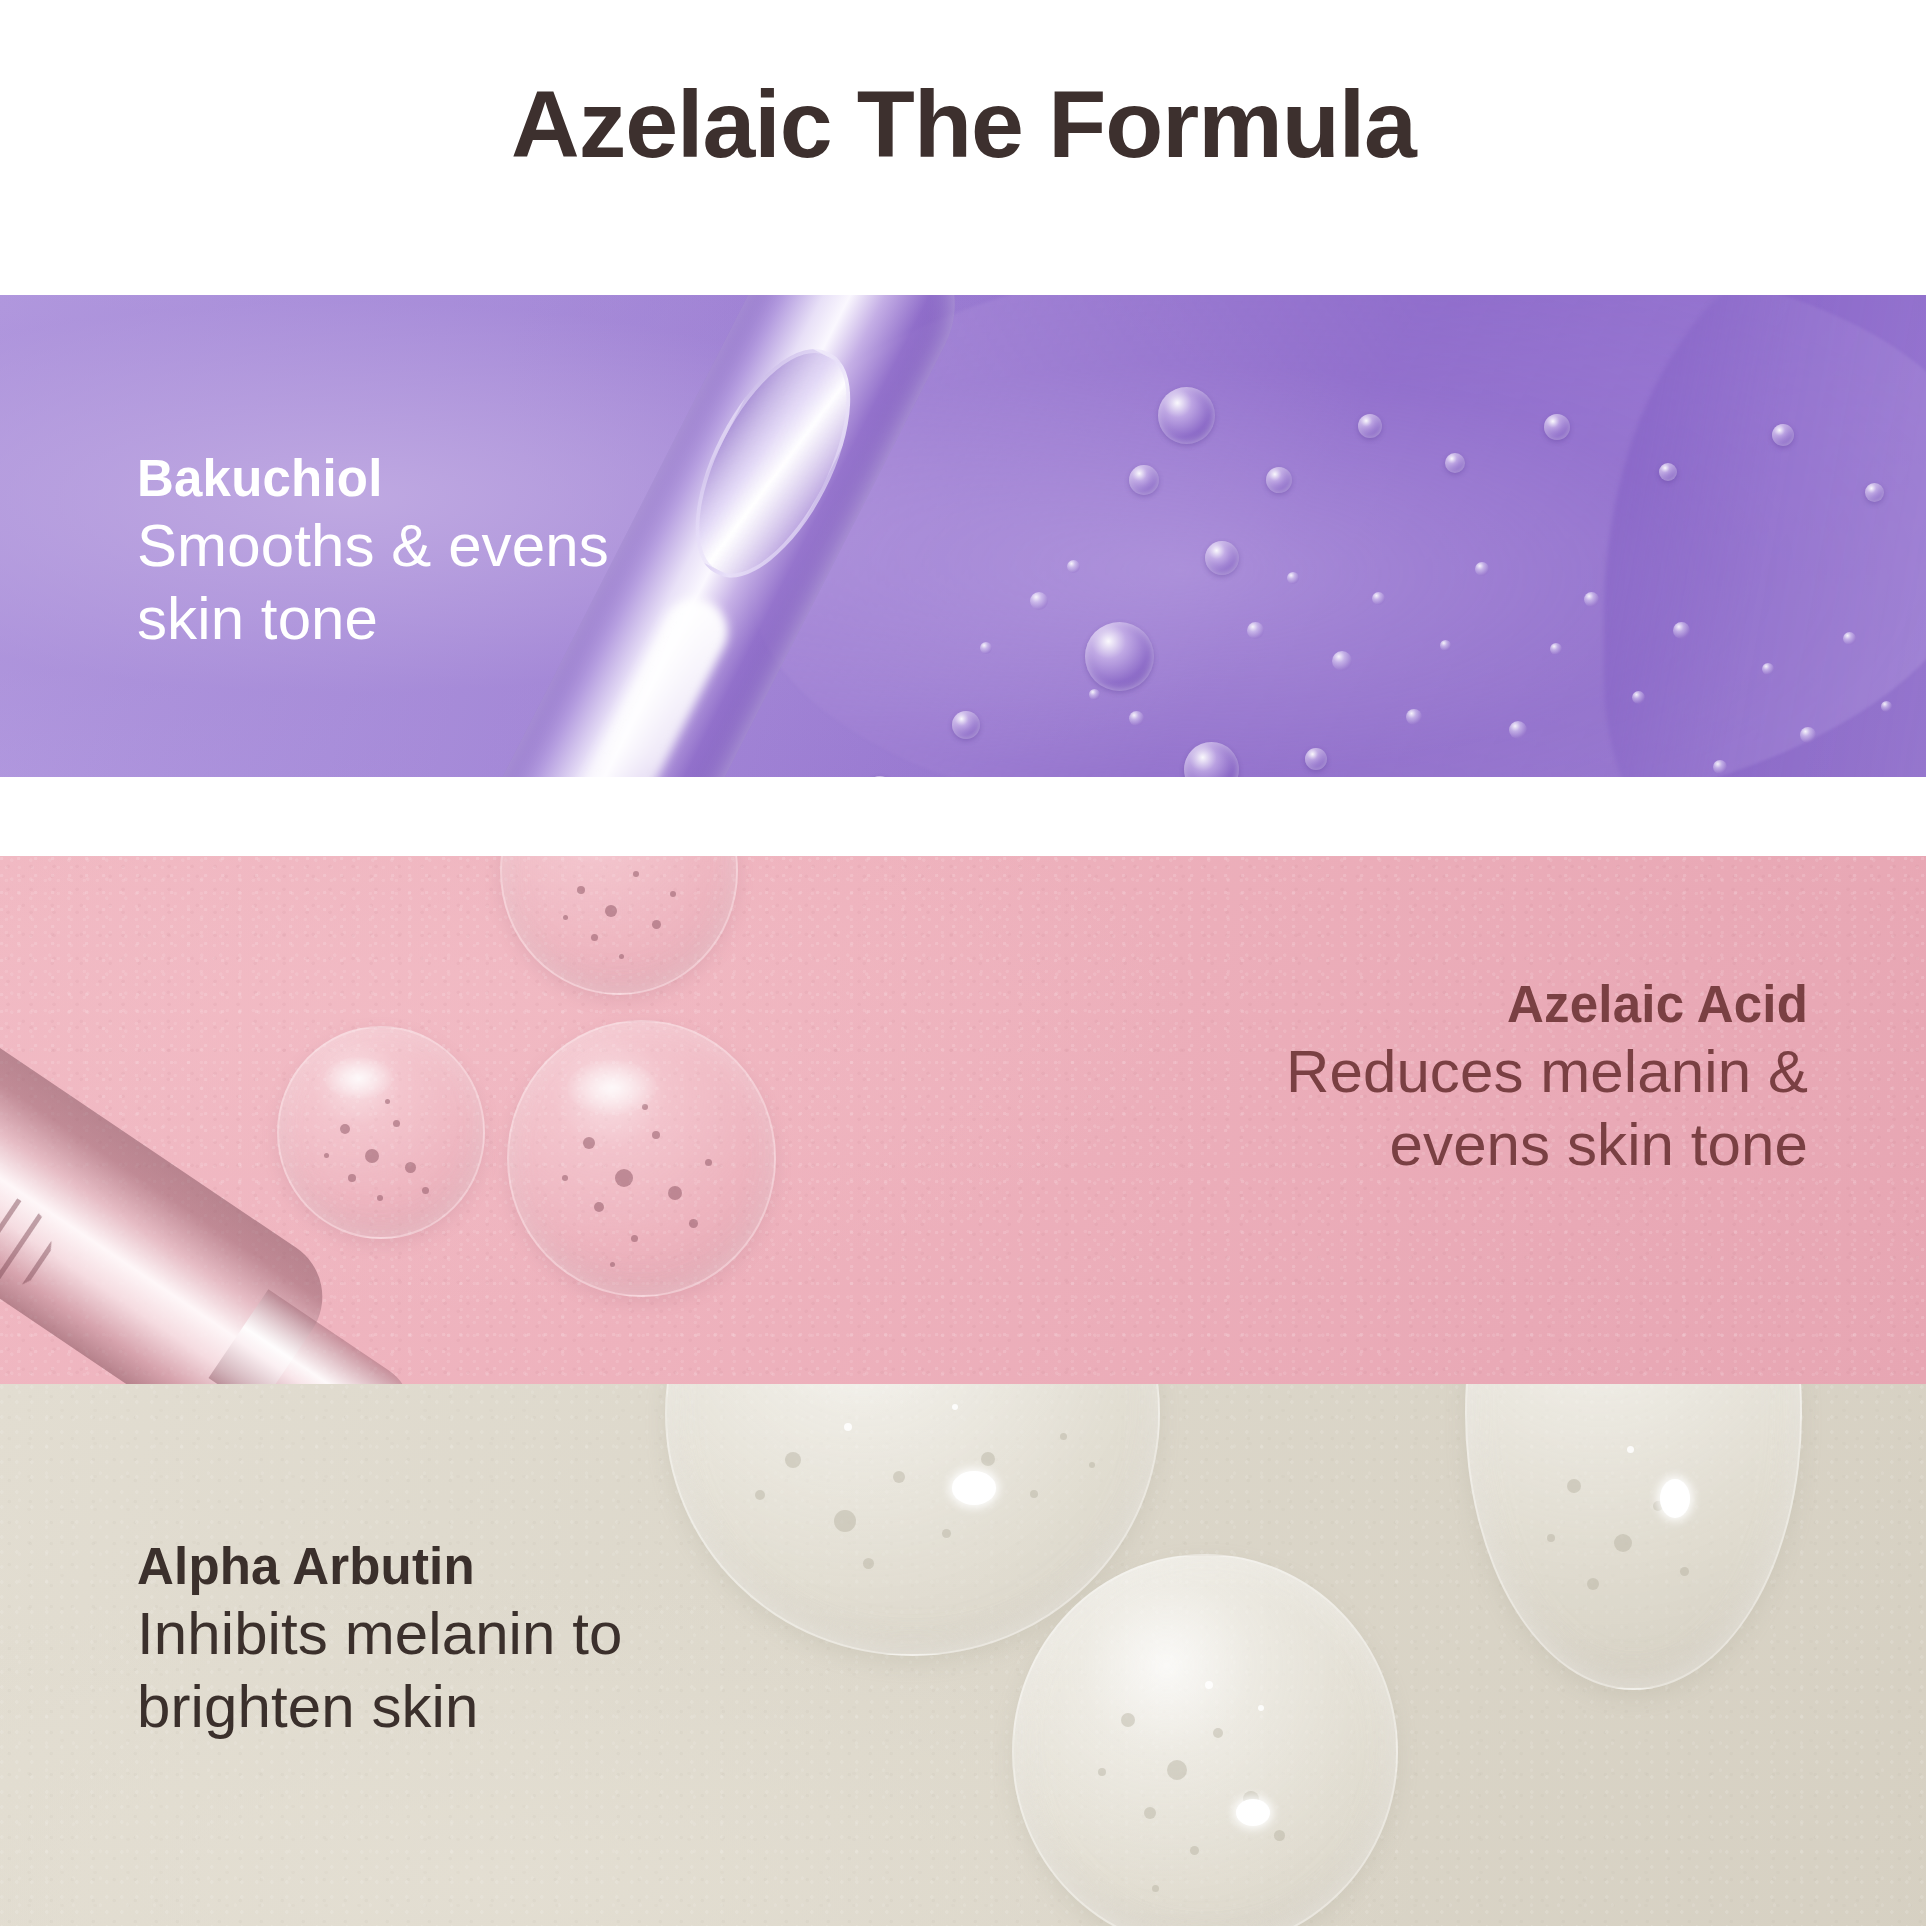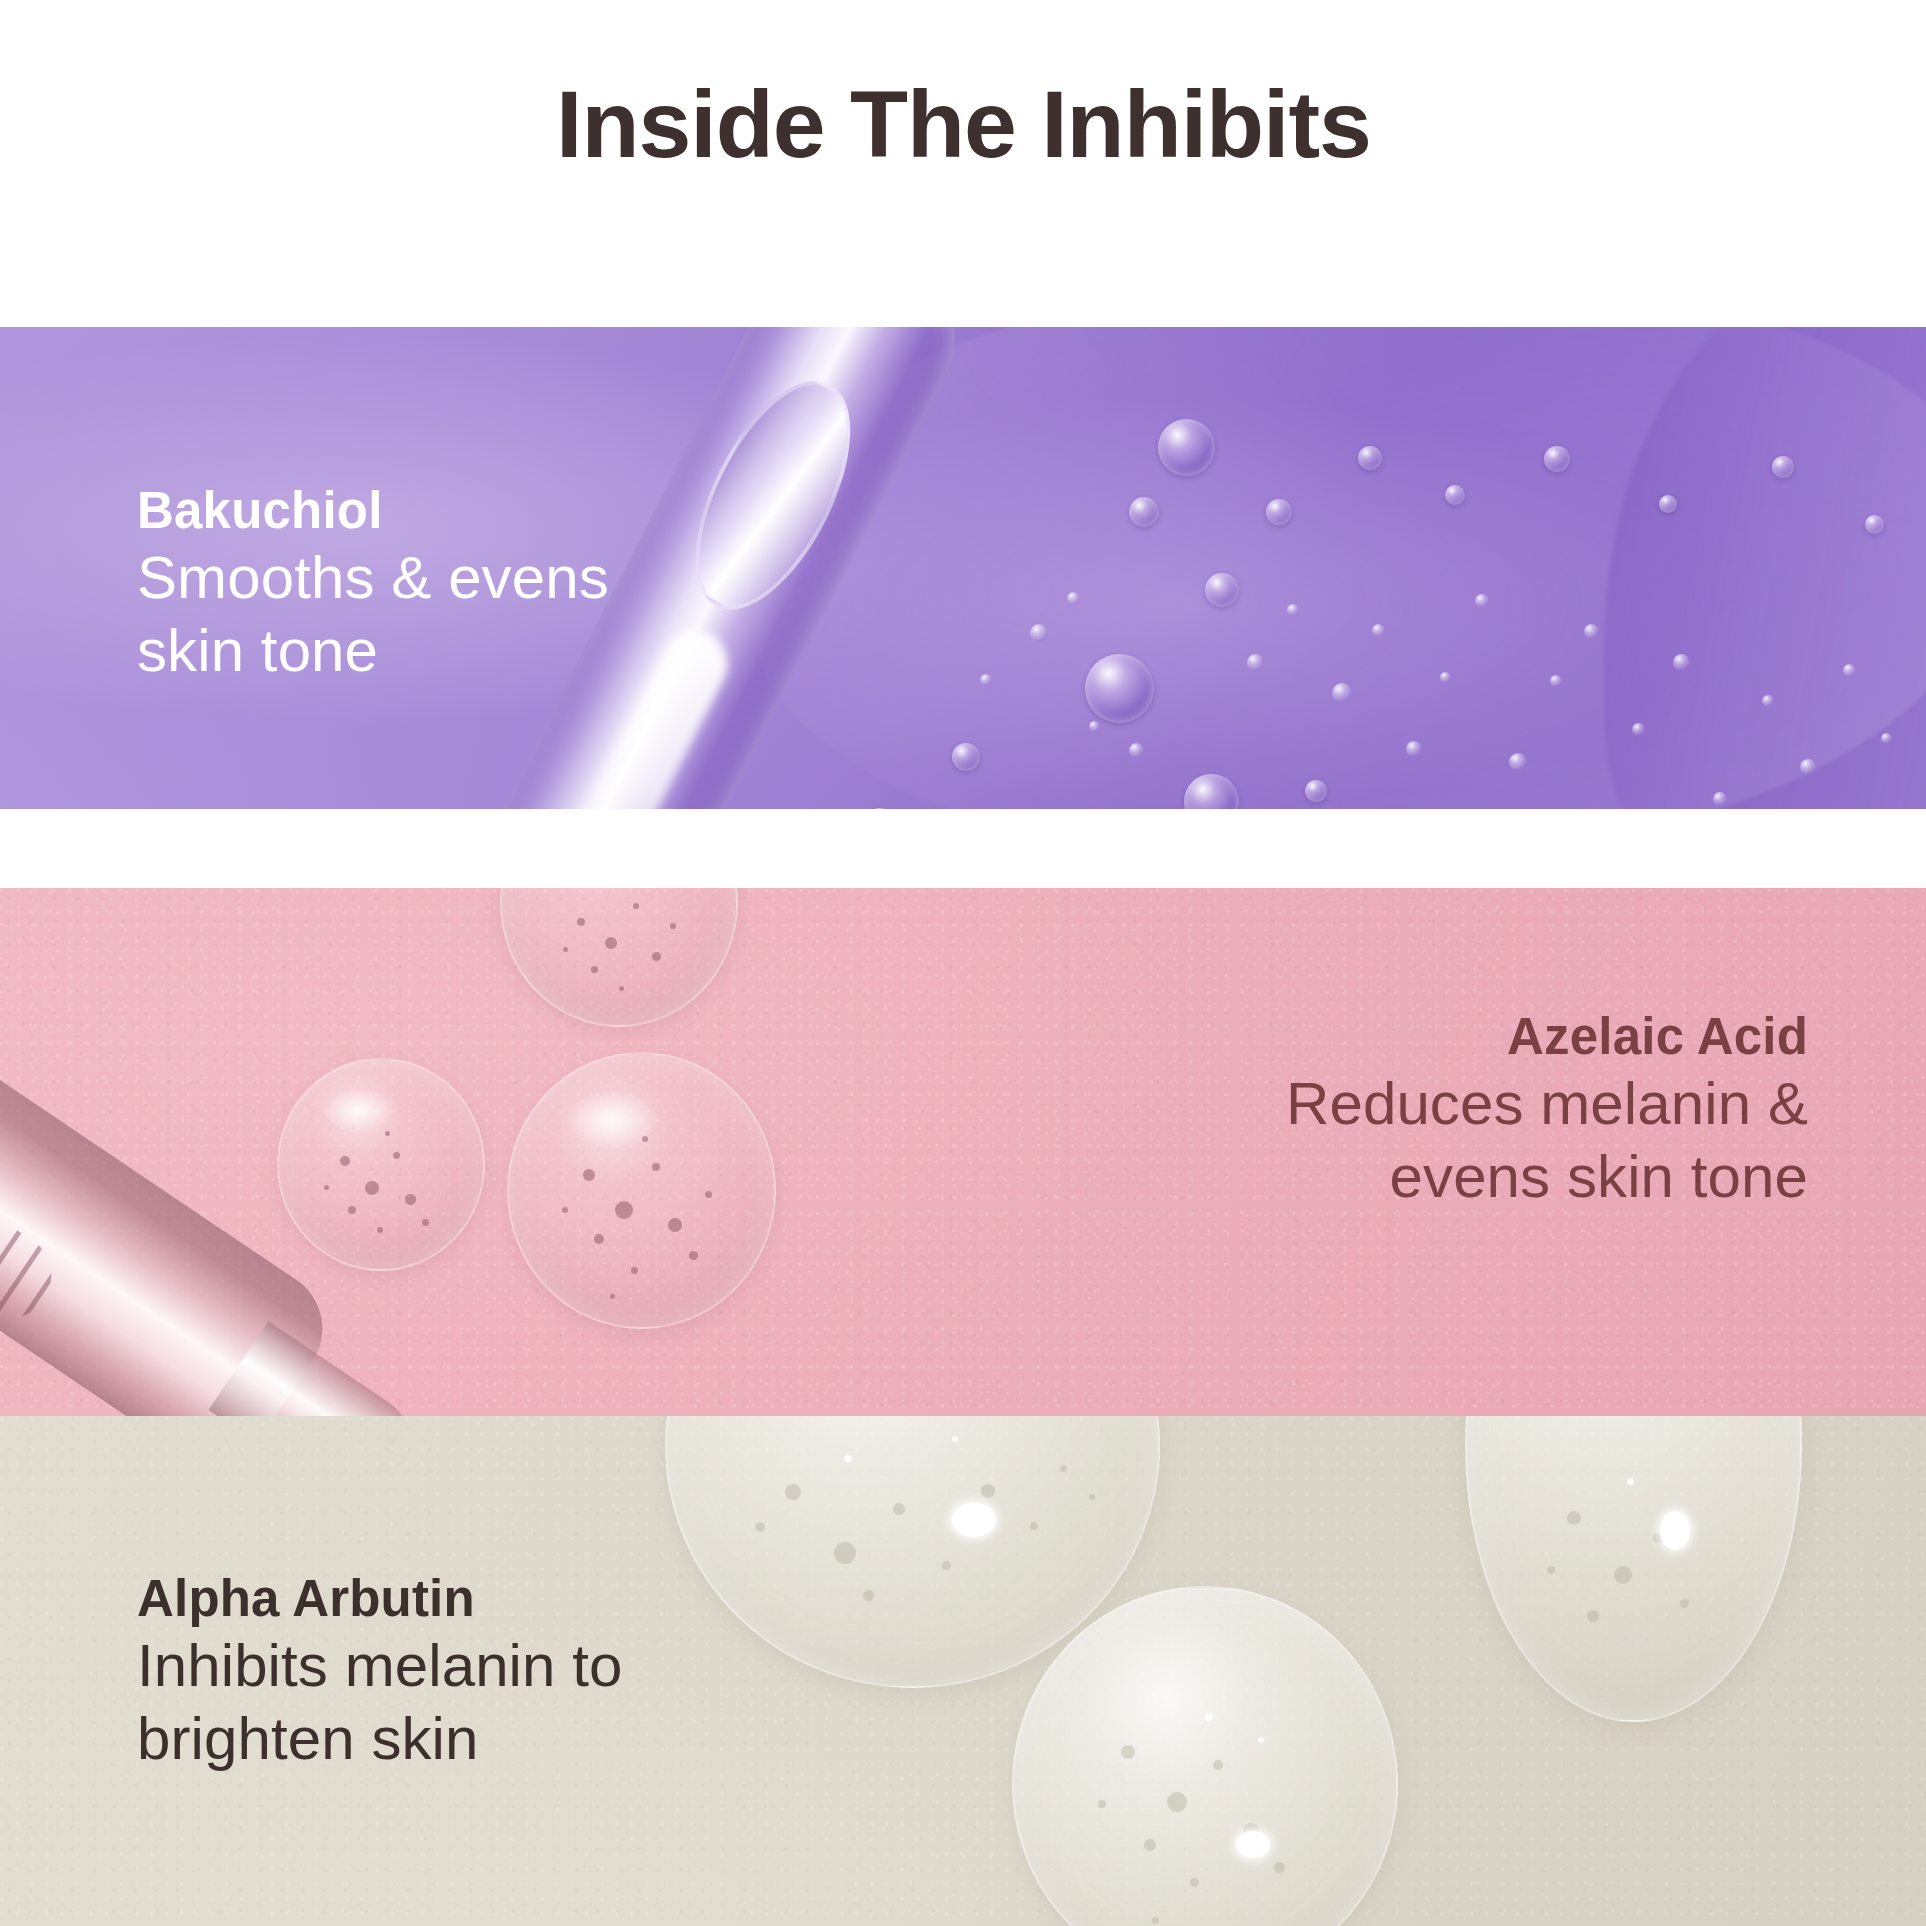--- a/index.html
+++ b/index.html
@@ -20,21 +20,20 @@
     position:absolute; left:0; top:75px; width:1927px;
     text-align:center;
     font-size:95px; font-weight:bold; letter-spacing:-1px;
     color:#3d302e; line-height:1.05;
   }
 
   
   .band {
     position:absolute; left:0; width:1927px;
     overflow:hidden;
-    margin-top:32px;
   }
   .band-photo { position:absolute; inset:0; }
   .band-text {
     position:absolute; z-index:20;
   }
   .ing-name {
     font-size:51px; font-weight:bold; line-height:1.18;
     letter-spacing:0.2px;
   }
   .ing-desc {
@@ -213,21 +212,21 @@
     background:#ffffff;
     box-shadow:0 0 10px 3px rgba(255,255,255,0.9);
   }
   .gspeck { position:absolute; border-radius:50%; background:rgba(176,170,152,0.4); }
   .gspeck.lite { background:rgba(255,255,255,0.85); }
 </style>
 </head>
 <body>
 
 <div class="header">
-  <div class="page-title">Inside The Inhibits</div>
+  <div class="page-title">Azelaic The Formula</div>
 </div>
 
 <div class="band" id="band-bakuchiol">
   <div class="band-photo">
     <div class="bg-base"></div>
     <div class="gel-sheet"></div>
     <div class="gel-edge"></div>
 
     <div class="pipette">
       <div class="tube"></div>

